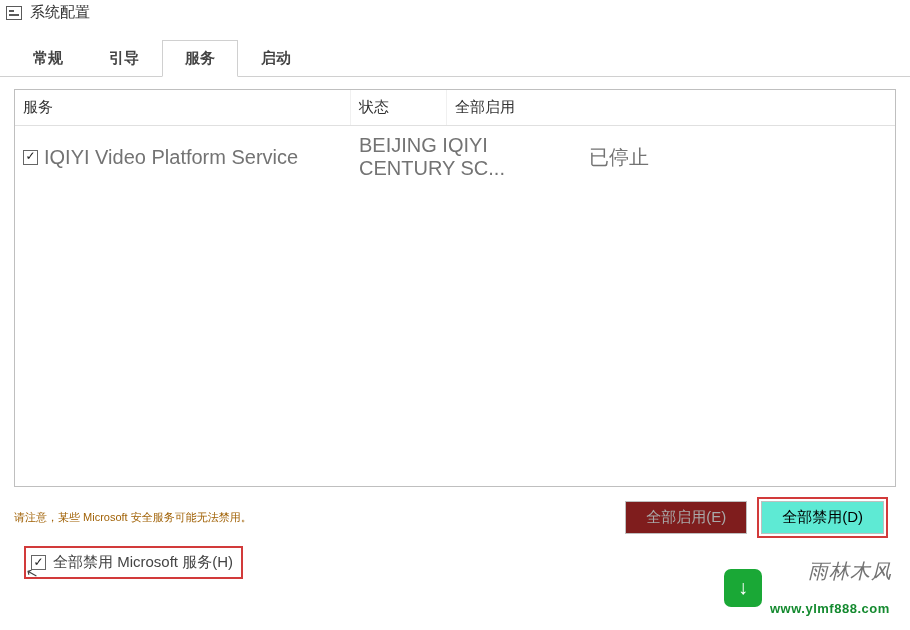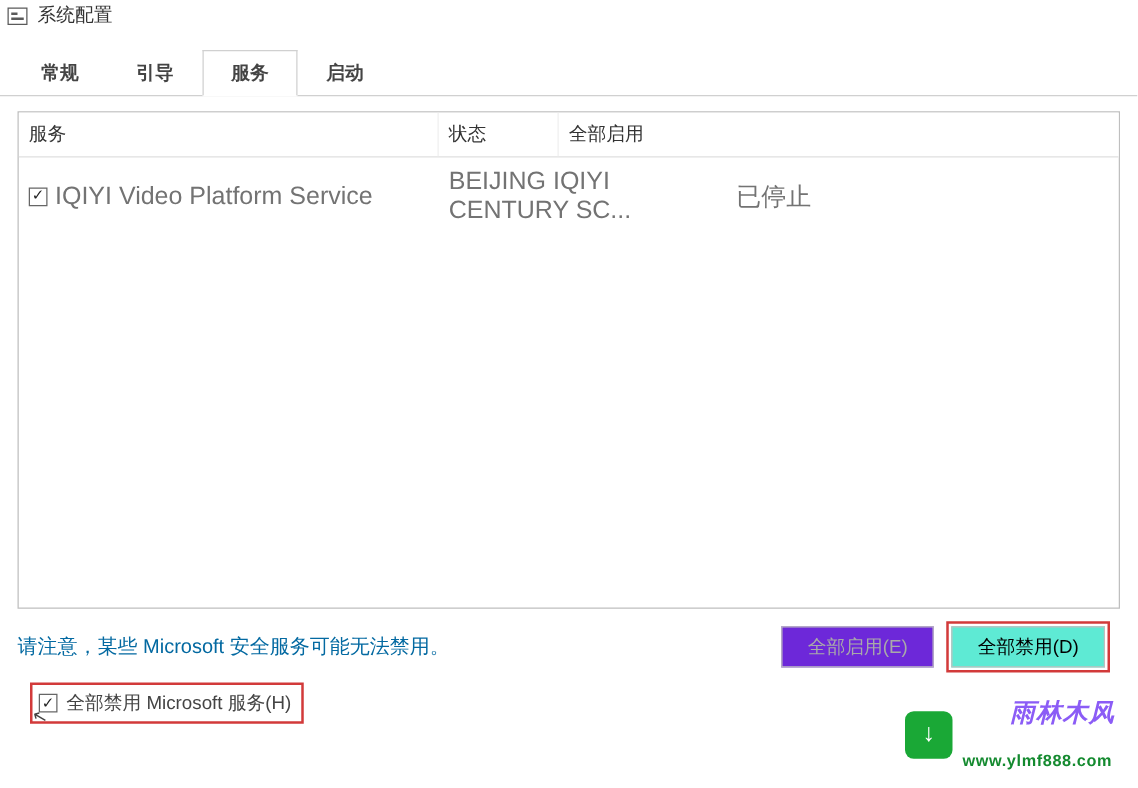--- a/index.html
+++ b/index.html
@@ -116,38 +116,38 @@
       position: relative;
       top: -1px;
     }
     .below {
       display: flex;
       align-items: center;
       justify-content: space-between;
       margin-top: 14px;
     }
     .hint {
-      font-size: 16px;
-      color: #0369a1;
+      font-size: 11px;
+      color: #a16207;
     }
     .btn-row {
       display: flex;
       gap: 14px;
       margin-right: 12px;
     }
     .btn {
       padding: 6px 20px;
       font-size: 15px;
       border: 1px solid #bfbfbf;
       background: #5eead4;
       cursor: pointer;
     }
     .btn.disabled {
       color: #a9a9a9;
-      background: #6d28d9;
+      background: #7f1d1d;
       cursor: default;
     }
     .btn.hl {
       outline: 2px solid #d23a3a;
       outline-offset: 2px;
     }
     .hide-ms {
       margin-top: 16px;
       margin-left: 14px;
       display: inline-flex;
@@ -187,22 +187,22 @@
       font-size: 20px;
       font-weight: bold;
     }
     .wm-text {
       display: flex;
       flex-direction: column;
       line-height: 1.1;
     }
     .wm-cn {
       font-size: 20px;
-      font-weight: 700;
-      color: #8b5cf6;
+      font-weight: 400;
+      color: #737373;
       font-style: italic;
       letter-spacing: 1px;
       margin-left: 38px;
     }
     .wm-url {
       font-size: 13px;
       font-weight: 600;
       color: #148a2f;
       letter-spacing: 0.5px;
       margin-top: 20px;

